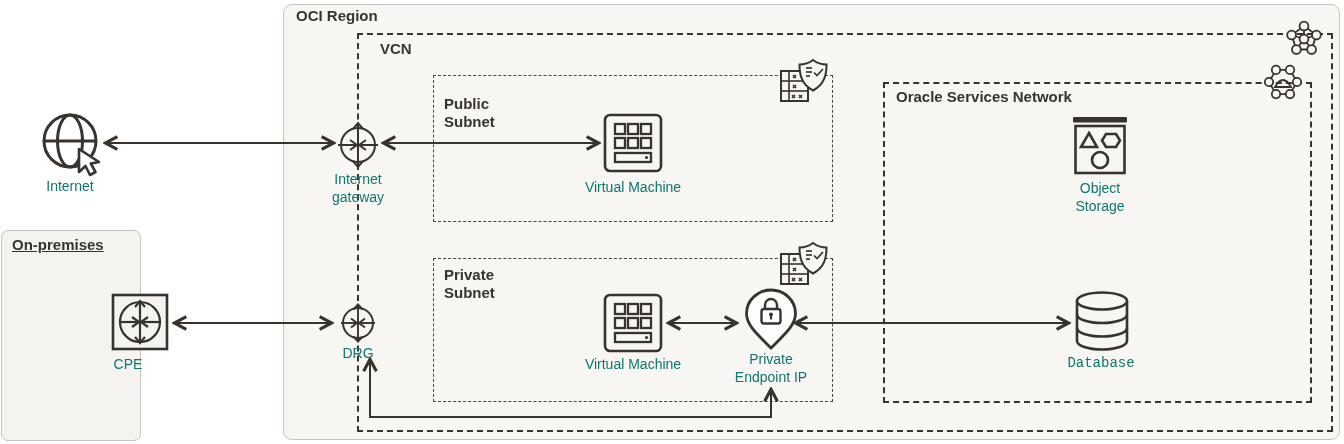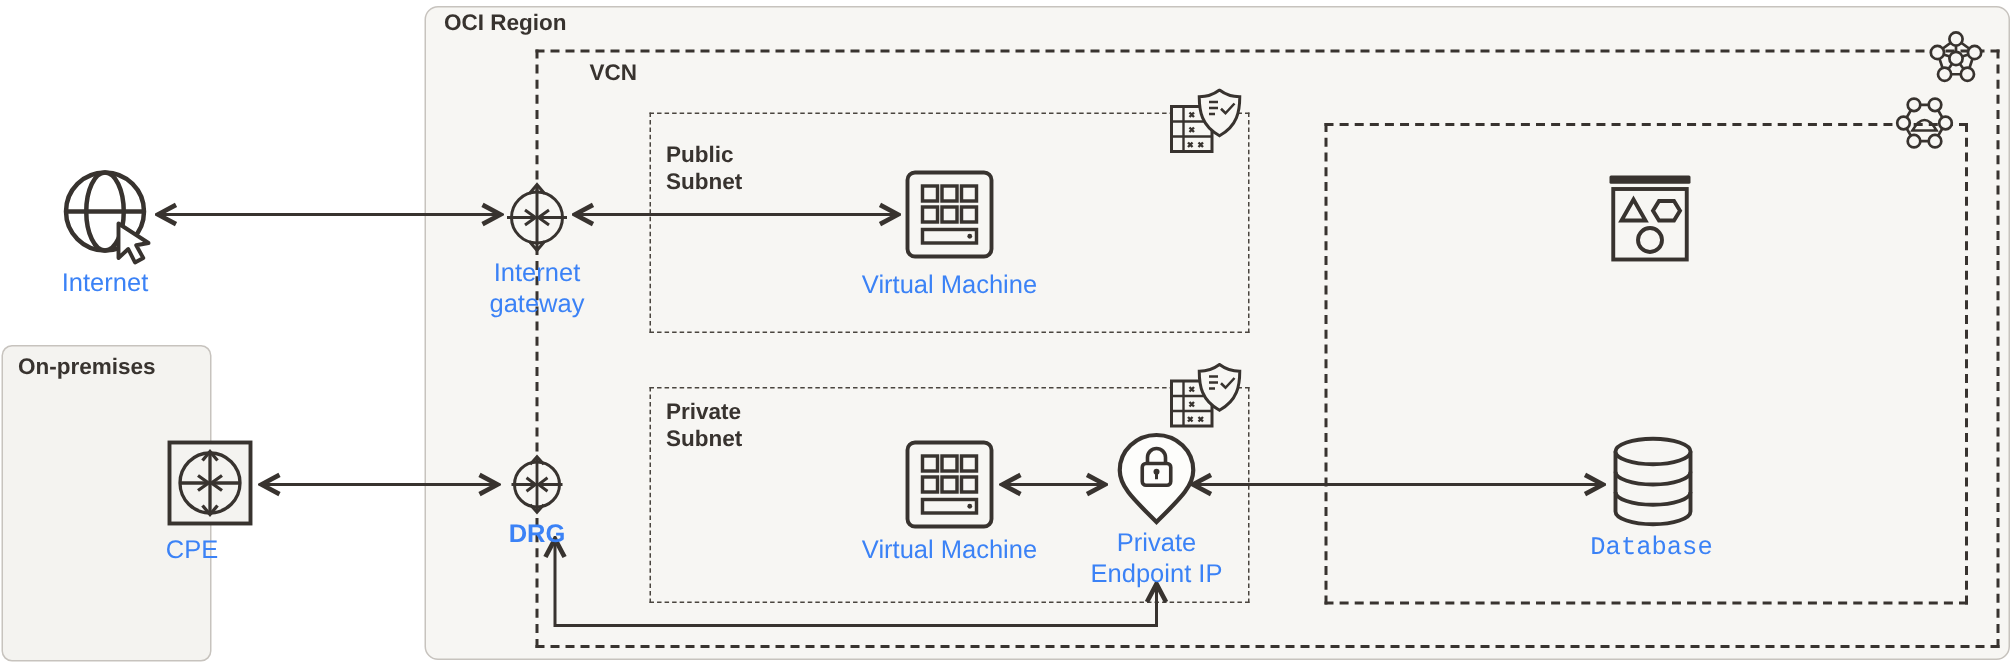--- a/index.html
+++ b/index.html
@@ -6,48 +6,49 @@
   #canvas{
     position:relative;width:1344px;height:444px;background:#ffffff;overflow:hidden;
     font-family:"Liberation Sans","DejaVu Sans",sans-serif;color:#38332f;
   }
   .box{position:absolute;box-sizing:border-box;}
   .region{background:#f7f6f3;border:1px solid #c7c3be;border-radius:9px;}
   .onprem{background:#f4f3f0;border:1px solid #c7c3be;border-radius:7px;}
   .dashed2{border:2px dashed #38332f;}
   .dashed1{border:1px dashed #4a453f;}
   .boxtitle{position:absolute;font-size:15px;font-weight:bold;color:#38332f;white-space:pre-line;line-height:1.22;}
-  .nodelabel{position:absolute;font-size:17px;color:#3b82f6;text-align:center;white-space:pre-line;line-height:1.25;}
+  .nodelabel{position:absolute;font-size:14px;color:#0f766e;text-align:center;white-space:pre-line;line-height:1.25;}
   .icon{position:absolute;}
   svg{display:block;}
   #wires{position:absolute;left:0;top:0;pointer-events:none;}
 </style>
 </head>
 <body>
 
 <div id="canvas">
 
   <div class="box region" style="left:283px;top:4px;width:1057px;height:436px;"></div>
   <div class="boxtitle" style="left:296px;top:7px;">OCI Region</div>
 
   <div class="box onprem" style="left:1px;top:230px;width:140px;height:211px;"></div>
-  <div class="boxtitle" style="left:12px;top:236px;">On-premises</div>
+  <div class="boxtitle" style="left:12px;top:236px;text-decoration:underline;">On-premises</div>
 
   <div class="box dashed2" style="left:357px;top:33px;width:976px;height:399px;"></div>
-  <div class="boxtitle" style="left:393px;top:40px;">VCN</div>
+  <div class="boxtitle" style="left:380px;top:40px;">VCN</div>
 
   <div class="box dashed1" style="left:433px;top:75px;width:400px;height:147px;"></div>
   <div class="boxtitle" style="left:444px;top:95px;">Public
 Subnet</div>
 
   <div class="box dashed1" style="left:433px;top:258px;width:400px;height:144px;"></div>
   <div class="boxtitle" style="left:444px;top:266px;">Private
 Subnet</div>
 
   <div class="box dashed2" style="left:883px;top:82px;width:429px;height:321px;"></div>
+  <div class="boxtitle" style="left:896px;top:88px;">Oracle Services Network</div>
 
   <svg id="wires" width="1344" height="444" viewBox="0 0 1344 444">
     <defs>
       <marker id="ah" viewBox="0 0 12 12" refX="10" refY="6" markerWidth="8.5" markerHeight="8.5" orient="auto-start-reverse">
         <path d="M2,1.5 L10.5,6 L2,10.5" fill="none" stroke="#38332f" stroke-width="2.2"></path>
       </marker>
     </defs>
     <g stroke="#38332f" stroke-width="2" fill="none">
       <line x1="106" y1="143" x2="333" y2="143" marker-start="url(#ah)" marker-end="url(#ah)"></line>
       <line x1="384" y1="143" x2="598" y2="143" marker-start="url(#ah)" marker-end="url(#ah)"></line>
@@ -130,20 +131,22 @@
     <svg width="56" height="62" viewBox="0 0 56 62">
       <rect x="1" y="2" width="54" height="5.5" rx="1" fill="#38332f"></rect>
       <rect x="3.5" y="11" width="49" height="47" fill="#f7f6f3" stroke="#38332f" stroke-width="2.6"></rect>
       <g stroke="#38332f" stroke-width="2.6" fill="none">
         <path d="M17,18 L25,32 L9,32 Z"></path>
         <path d="M34,19 h10 l4,6.5 l-4,6.5 h-10 l-4,-6.5 Z"></path>
         <circle cx="28" cy="45" r="8"></circle>
       </g>
     </svg>
   </div>
+  <div class="nodelabel" style="left:1040px;top:180px;width:120px;">Object
+Storage</div>
 
   <div class="icon" style="left:1284px;top:18px;">
     <svg width="40" height="40" viewBox="0 0 40 40">
       <g stroke="#38332f" stroke-width="1.8" fill="none">
         <path d="M20,8 L32.4,17 L27.6,31.5 L12.4,31.5 L7.6,17 Z"></path>
         <line x1="20" y1="8" x2="20" y2="21"></line>
           <line x1="32.4" y1="17" x2="20" y2="21"></line>
         <line x1="27.6" y1="31.5" x2="20" y2="21"></line>
           <line x1="12.4" y1="31.5" x2="20" y2="21"></line>
         <line x1="7.6" y1="17" x2="20" y2="21"></line>
@@ -200,21 +203,21 @@
         <line x1="22" y1="4" x2="22" y2="40"></line>
         <path d="M17.5,8.5 L22,3.5 L26.5,8.5"></path>
         <path d="M17.5,35.5 L22,40.5 L26.5,35.5"></path>
         <line x1="5" y1="22" x2="20" y2="22"></line>
         <path d="M15,17.5 L21,22 L15,26.5"></path>
         <line x1="39" y1="22" x2="24" y2="22"></line>
         <path d="M29,17.5 L23,22 L29,26.5"></path>
       </g>
     </svg>
   </div>
-  <div class="nodelabel" style="left:328px;top:345px;width:60px;font-weight:bold;">DRG</div>
+  <div class="nodelabel" style="left:328px;top:345px;width:60px;">DRG</div>
 
   <div class="icon" style="left:603px;top:293px;">
     <svg width="60" height="60" viewBox="0 0 60 60">
       <rect x="2" y="2" width="56" height="56" rx="5" fill="#f7f6f3" stroke="#38332f" stroke-width="2.6"></rect>
       <g stroke="#38332f" stroke-width="2.3" fill="none">
         <rect x="12" y="11" width="10" height="10"></rect>
           <rect x="25" y="11" width="10" height="10"></rect>
           <rect x="38" y="11" width="10" height="10"></rect>
         <rect x="12" y="25" width="10" height="10"></rect>
           <rect x="25" y="25" width="10" height="10"></rect>

